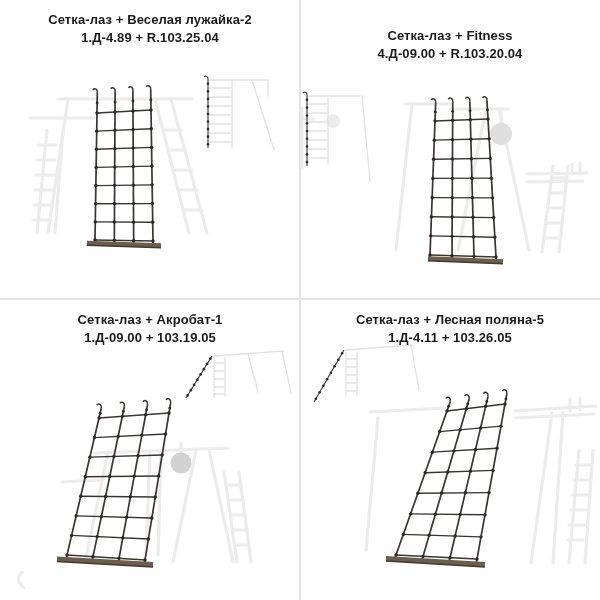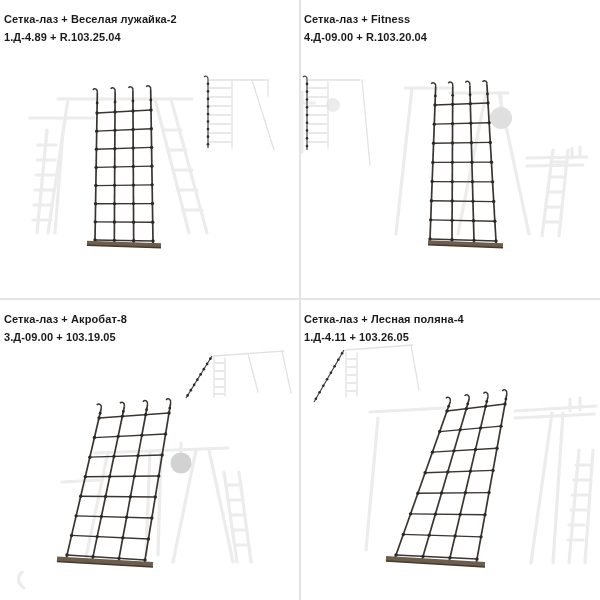--- a/index.html
+++ b/index.html
@@ -1,25 +1,25 @@
 <!DOCTYPE html>
 <html><head>
 <meta charset="utf-8">
 <style>
   html,body{margin:0;padding:0;background:#ffffff;}
   .canvas{position:relative;width:600px;height:600px;background:#ffffff;overflow:hidden;
           font-family:"Liberation Sans", sans-serif;}
   .cell{position:absolute;width:300px;height:300px;}
   #cell-0{left:0;top:0}
-  #cell-1{left:300px;top:0}
+  #cell-1{left:300px;top:16px}
   #cell-2{left:0;top:300px}
   #cell-3{left:300px;top:300px}
   .art{position:absolute;left:0;top:0;width:300px;height:300px;}
-  .title{position:absolute;top:11px;left:4px;right:4px;
-         font-weight:bold;font-size:11px;line-height:17.5px;color:#1b1b1b;
+  .title{position:absolute;top:11px;left:4px;right:4px;text-align:center;
+         font-weight:bold;font-size:13px;line-height:17.5px;color:#1b1b1b;
          letter-spacing:0.1px;}
   .divider-v{position:absolute;left:299px;top:0;width:2px;height:600px;background:#e4e4e4;}
   .divider-h{position:absolute;left:0;top:298px;width:600px;height:2px;background:#e4e4e4;}
 </style>
 </head>
 <body>
 
 <div class="canvas">
 
   <div class="cell" id="cell-0">
@@ -306,22 +306,22 @@
           <circle cx="151.85714285714286" cy="218" r="1.7" fill="#2d2825"></circle>
           <circle cx="148.42857142857144" cy="239" r="1.7" fill="#2d2825"></circle>
           <circle cx="145" cy="260" r="1.7" fill="#2d2825"></circle>
         </g>
         <g>
           <line x1="57" y1="259" x2="153" y2="264.5" stroke="#6d5d4c" stroke-width="5"></line>
           <line x1="57" y1="261.5" x2="153" y2="267" stroke="#443a30" stroke-width="1.4"></line>
         </g>
       </svg>
     <div class="title">
-      <div>Сетка-лаз + Акробат-8</div>
-      <div>3.Д-09.00 + 103.19.05</div>
+      <div>Сетка-лаз + Акробат-1</div>
+      <div>1.Д-09.00 + 103.19.05</div>
     </div>
   </div>
 
   <div class="cell" id="cell-3">
     <svg class="art" viewBox="0 0 300 300">
         <g stroke="#ececec" stroke-width="3.2" fill="none" stroke-linecap="round">
           <path d="M215,111 L296,106"></path>
           <path d="M215,118 L294,114"></path>
           <path d="M252,113 L231,263"></path>
           <path d="M263,113 L253,263"></path>
@@ -401,20 +401,20 @@
           <circle cx="185" cy="214.71428571428572" r="1.7" fill="#2d2825"></circle>
           <circle cx="181" cy="236.85714285714286" r="1.7" fill="#2d2825"></circle>
           <circle cx="177" cy="259" r="1.7" fill="#2d2825"></circle>
         </g>
         <g>
           <line x1="86" y1="258.5" x2="185" y2="264.5" stroke="#6d5d4c" stroke-width="5"></line>
           <line x1="86" y1="261" x2="185" y2="267" stroke="#443a30" stroke-width="1.4"></line>
         </g>
       </svg>
     <div class="title">
-      <div>Сетка-лаз + Лесная поляна-4</div>
+      <div>Сетка-лаз + Лесная поляна-5</div>
       <div>1.Д-4.11 + 103.26.05</div>
     </div>
   </div>
 
   <div class="divider-v"></div>
   <div class="divider-h"></div>
 </div>
 
 </body></html>

